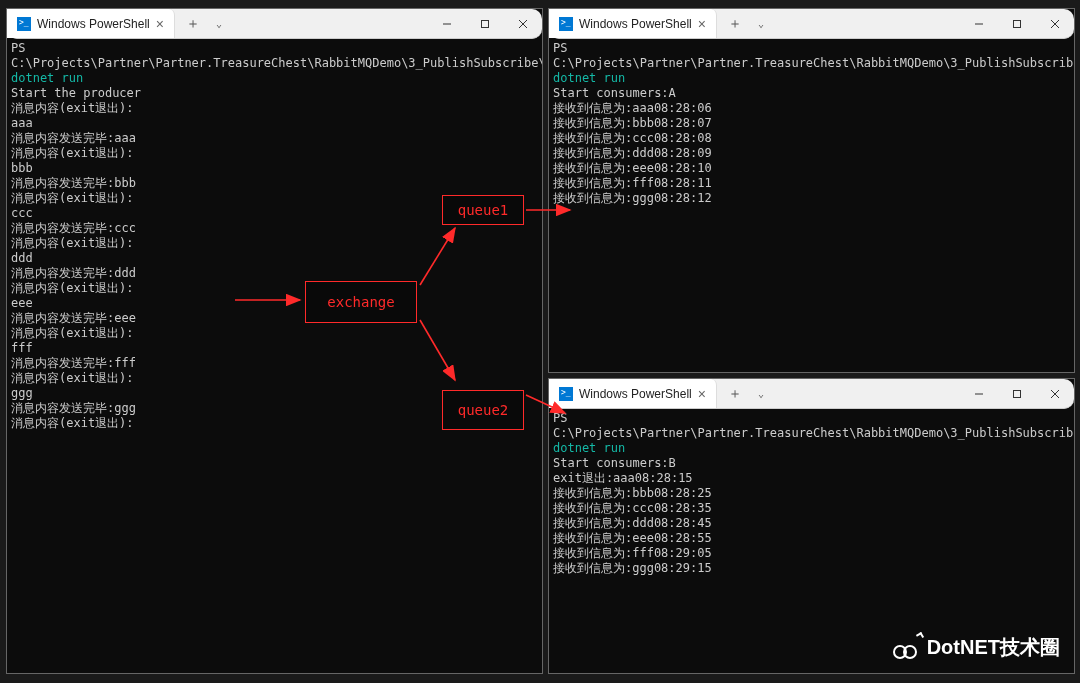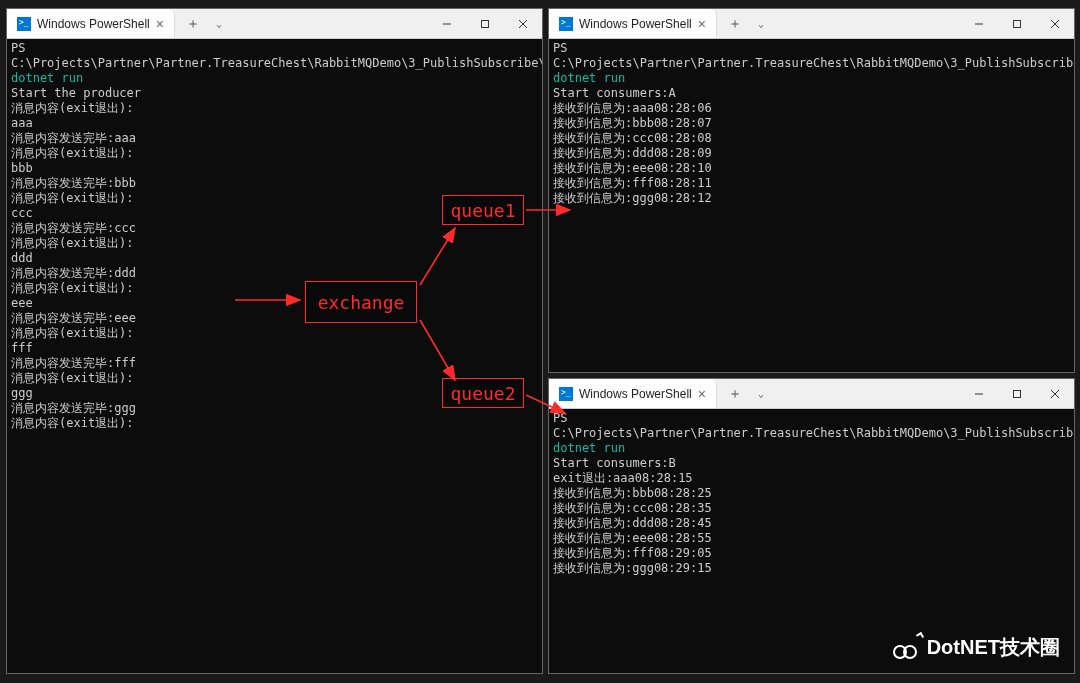--- a/index.html
+++ b/index.html
@@ -21,20 +21,21 @@
 .win1 { left: 6px; top: 8px; width: 537px; height: 666px; }
 .win2 { left: 548px; top: 8px; width: 527px; height: 365px; }
 .win3 { left: 548px; top: 378px; width: 527px; height: 296px; }
 
 .titlebar {
   height: 30px;
   background: #f0f0f0;
   display: flex;
   align-items: stretch;
   border-bottom: 1px solid #ccc;
+  border-radius: 10px;
 }
 .tab {
   display: flex;
   align-items: center;
   gap: 6px;
   padding: 0 10px;
   background: #fff;
   border-right: 1px solid #ddd;
   border-top-right-radius: 6px;
   font-family: "Segoe UI", sans-serif;
@@ -76,29 +77,29 @@
 }
 .cmd { color:#14b8a6; }
 
 
 .dbox {
   position:absolute;
   border:1.5px solid #ff2a2a;
   color:#ff2a2a;
   background:rgba(0,0,0,0.2);
   font-family: Consolas, monospace;
-  font-size:18px;
+  font-size:14px;
   display:flex;
   align-items:center;
   justify-content:center;
   padding:4px 10px;
 }
 .b-exchange { left:305px; top:281px; width:112px; height:42px; }
 .b-queue1 { left:442px; top:195px; width:82px; height:30px; }
-.b-queue2 { left:442px; top:378px; width:82px; height:30px; }
+.b-queue2 { left:442px; top:390px; width:82px; height:40px; }
 
 svg.arrows {
   position:absolute;
   left:0; top:0;
   width:1080px; height:683px;
   pointer-events:none;
 }
 
 .watermark {
   position:absolute;

